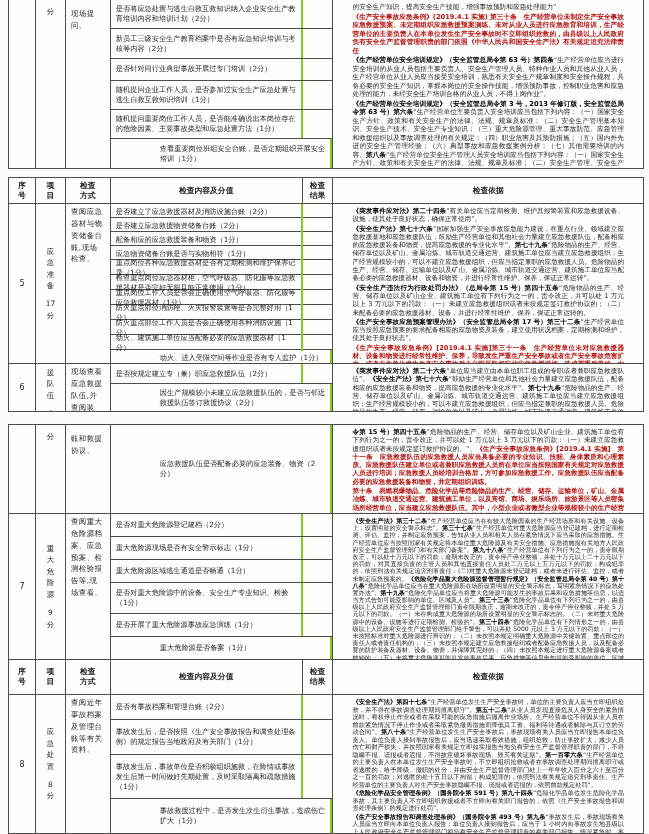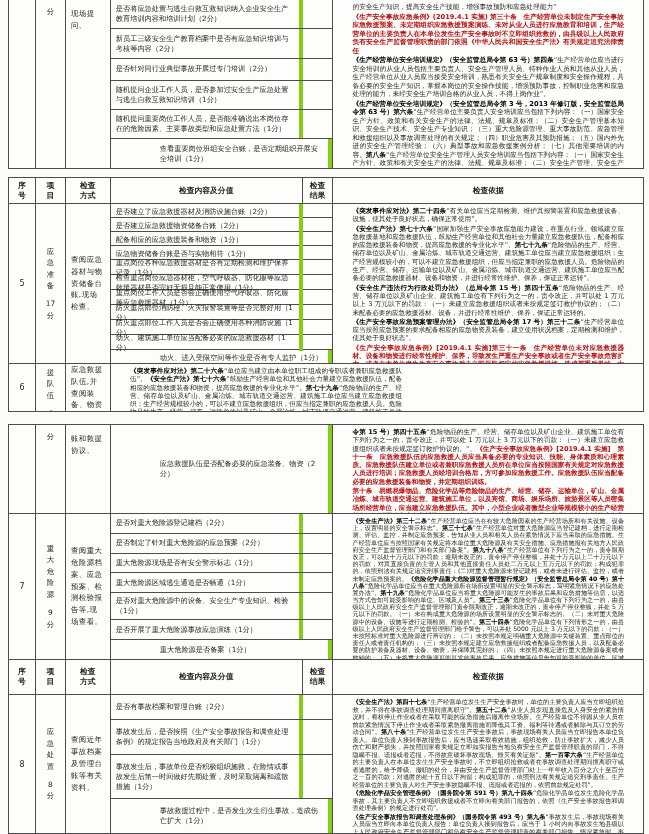--- a/index.html
+++ b/index.html
@@ -8,33 +8,33 @@
   .seg{position:absolute;left:8px;width:636px;box-sizing:border-box;
        border:1px solid #4d4d4d;display:flex;flex-direction:column;background:#fdfdfc;}
   .seg.noTop{border-top:none;}
   .trow{display:flex;box-sizing:border-box;border-bottom:1px solid #4d4d4d;min-height:0;flex:0 0 auto;overflow:hidden;}
   .trow:last-child{border-bottom:none;}
   .grow{flex:1 1 auto;}
   .cell{box-sizing:border-box;border-right:1px solid #4d4d4d;overflow:hidden;position:relative;}
   .cell:last-child{border-right:none;}
   .c1{width:27px;display:flex;align-items:center;justify-content:center;font-size:8px;}
   .c2{width:30px;display:flex;align-items:center;justify-content:center;text-align:center;font-size:7.4px;}
-  .c3{width:45px;display:flex;align-items:center;font-size:7.4px;}
+  .c3{width:45px;display:flex;font-size:7.4px;}
   .c4w{width:223px;display:flex;flex-direction:column;}
   .c5h{width:31px;}
   .c4h{width:192px;}
   .c6{width:310px;padding:3px 19px;font-size:6.6px;line-height:1.26;color:#242424;text-align:justify;}
   .vtop{align-items:flex-start !important;padding-top:6px;}
   .vtxt{width:14px;margin:0 auto;line-height:1.55;text-align:center;white-space:pre-line;}
   .score{margin-top:7px;}
   .mtxt{padding:2px 5px;line-height:1.6;letter-spacing:0.5px;}
   .check{display:flex;flex:1 1 auto;border-bottom:1px solid #4d4d4d;min-height:13px;}
   .check:last-child{border-bottom:none;margin-left:44px;}
   .ctext{width:192px;box-sizing:border-box;padding:8px 5px;font-size:7.2px;line-height:1.4;
-         border-right:4px solid #84cc16;display:flex;align-items:center;}
+         border-right:2px solid #84cc16;display:flex;align-items:center;}
   .cres{flex:1 1 auto;}
   .hdr .cell{display:flex;align-items:center;justify-content:center;font-weight:bold;
              font-size:7.8px;text-align:center;line-height:1.25;white-space:pre-line;}
   .para{margin:0 0 1px 0;}
   .b{font-weight:bold;color:#000;}
   .r{color:#b41212;font-weight:bold;}
   .basis7{font-size:6.1px;line-height:1.18;}
   .basis8{font-size:6.2px;line-height:1.21;}
   .basis1{font-size:6.7px;line-height:1.27;}
 </style>
@@ -176,20 +176,30 @@
           <div class="vtxt">救
 援
 队
 伍</div>
           <div class="vtxt score">6</div>
         </div>
       </div>
       <div class="cell c3">
         <div class="mtxt">现场查看应急救援队伍,并查阅装备、物资台</div>
       </div>
+      <div class="cell c4w">
+          <div class="check">
+            <div class="ctext">是否按规定建立专（兼）职应急救援队伍（2分）</div>
+            <div class="cres"></div>
+          </div>
+          <div class="check">
+            <div class="ctext">因生产规模较小未建立应急救援队伍的，是否与邻近救援队伍签订救援协议（2分）</div>
+            <div class="cres"></div>
+          </div>
+        </div>
       <div class="cell c6">
           <p class="para"><span class="b">《突发事件应对法》第二十六条</span><span>“单位应当建立由本单位职工组成的专职或者兼职应急救援队伍”。</span><span class="b">《安全生产法》第七十六条</span><span>“鼓励生产经营单位和其他社会力量建立应急救援队伍，配备相应的应急救援装备和物资，提高应急救援的专业化水平”。</span><span class="b">第七十九条</span><span>“危险物品的生产、经营、储存单位以及矿山、金属冶炼、城市轨道交通运营、建筑施工单位应当建立应急救援组织；生产经营规模较小的，可以不建立应急救援组织，但应当指定兼职的应急救援人员。危险物品的生产、经营、储存、运输单位以及矿山、金属冶炼、城市轨道交通运营、建筑施工单位应当配备必要的应急救援器材、设备和物资，并进行经常性维护、保养，保证正常运转。</span></p>
         </div>
     </div>
   </div>
 
   <div class="seg" style="top:424px;height:410px;">
     <div class="trow" style="height:89px;">
       <div class="cell c1"></div>
       <div class="cell c2 vtop">
@@ -224,24 +234,20 @@
       </div>
       <div class="cell c3">
         <div class="mtxt">查阅重大危险源档案、应急预案、检测检验报告等,现场查看。</div>
       </div>
       <div class="cell c4w">
           <div class="check">
             <div class="ctext">是否对重大危险源登记建档（2分）</div>
             <div class="cres"></div>
           </div>
           <div class="check">
-            <div class="ctext">是否制定了针对重大危险源的应急预案（2分）</div>
-            <div class="cres"></div>
-          </div>
-          <div class="check">
             <div class="ctext">重大危险源现场是否有安全警示标志（1分）</div>
             <div class="cres"></div>
           </div>
           <div class="check">
             <div class="ctext">重大危险源区域逃生通道是否畅通（1分）</div>
             <div class="cres"></div>
           </div>
           <div class="check">
             <div class="ctext">是否对重大危险源中的设备、安全生产专业知识、检验（1分）</div>
             <div class="cres"></div>

